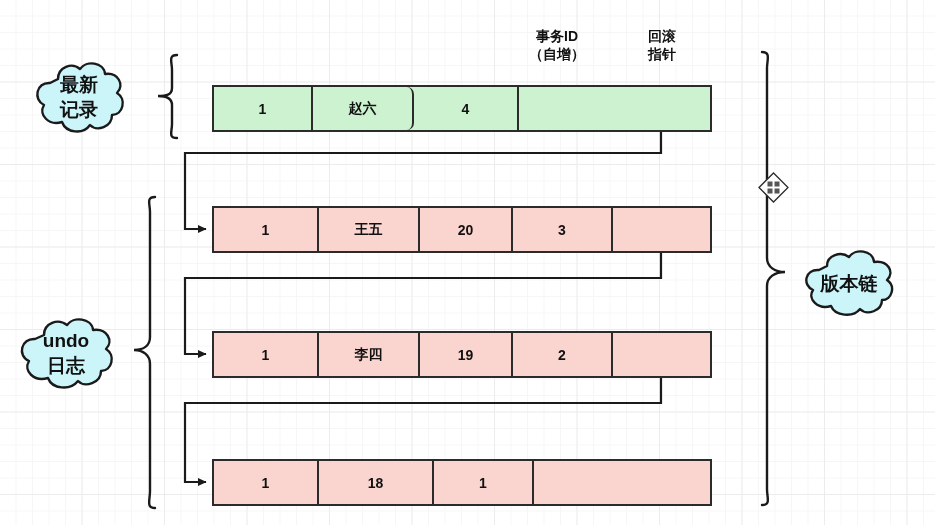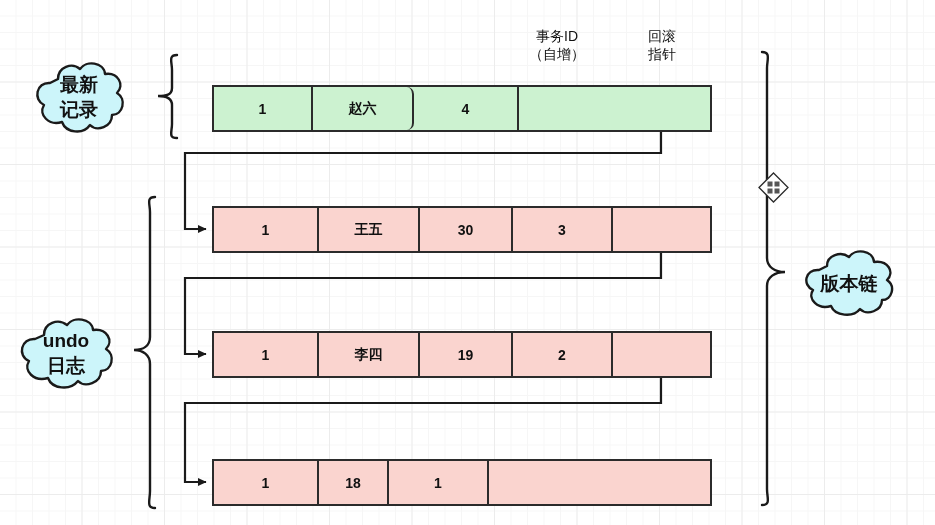--- a/index.html
+++ b/index.html
@@ -18,21 +18,21 @@
       linear-gradient(to right, #f6f6f6 1px, transparent 1px),
       linear-gradient(to bottom, #f6f6f6 1px, transparent 1px);
     background-size:82.5px 82.5px, 82.5px 82.5px, 16.5px 16.5px, 16.5px 16.5px;
     background-position:-1px -1px,-1px -1px,-1px -1px,-1px -1px;
   }
   svg#layer{position:absolute;left:0;top:0;width:935px;height:525px;}
 
   .col-head{
     position:absolute;
     text-align:center;
-    font-weight:normal;
+    font-weight:bold;
     color:#111111;
     line-height:1.25;
     white-space:pre-line;
   }
   .col-head .sub{font-size:14px;display:block;}
   .col-head .nm{font-size:15px;display:block;}
 
   .rowtbl{
     position:absolute;
     display:flex;
@@ -121,36 +121,36 @@
 <div class="rowtbl latest" style="left:212px;top:85px;width:500px;height:47px;">
   <div class="cell" style="width:99px;">1</div>
   <div class="cell" style="width:101px;border-radius:7px;">赵六</div>
   <div class="cell" style="width:105px;">4</div>
   <div class="cell" style="flex:1;"></div>
 </div>
 
 <div class="rowtbl undo" style="left:212px;top:206px;width:500px;height:47px;">
   <div class="cell" style="width:105px;">1</div>
   <div class="cell" style="width:101px;">王五</div>
-  <div class="cell" style="width:93px;">30</div>
+  <div class="cell" style="width:93px;">20</div>
   <div class="cell" style="width:100px;">3</div>
   <div class="cell" style="flex:1;"></div>
 </div>
 
 <div class="rowtbl undo" style="left:212px;top:331px;width:500px;height:47px;">
   <div class="cell" style="width:105px;">1</div>
   <div class="cell" style="width:101px;">李四</div>
   <div class="cell" style="width:93px;">19</div>
   <div class="cell" style="width:100px;">2</div>
   <div class="cell" style="flex:1;"></div>
 </div>
 
 <div class="rowtbl undo" style="left:212px;top:459px;width:500px;height:47px;">
   <div class="cell" style="width:105px;">1</div>
-  <div class="cell" style="width:70px;text-align:right;">18</div>
+  <div class="cell" style="width:115px;text-align:right;">18</div>
   <div class="cell" style="width:100px;">1</div>
   <div class="cell" style="flex:1;"></div>
 </div>
 
 <div class="cloud" style="left:28px;top:59px;width:102px;height:78px;">
   <svg width="102" height="78" viewBox="0 0 102 78">
     <path d="M30,20 C30,8 44,3 52,10 C58,1 76,3 77,15
              C90,13 97,26 89,34 C99,40 95,56 84,56
              C84,68 69,73 62,66 C55,76 38,74 34,63
              C21,67 10,56 16,46 C5,41 8,23 22,24 Z" fill="#ccf5fa" stroke="#1a1a1a" stroke-width="2.4" stroke-linejoin="round"></path>

